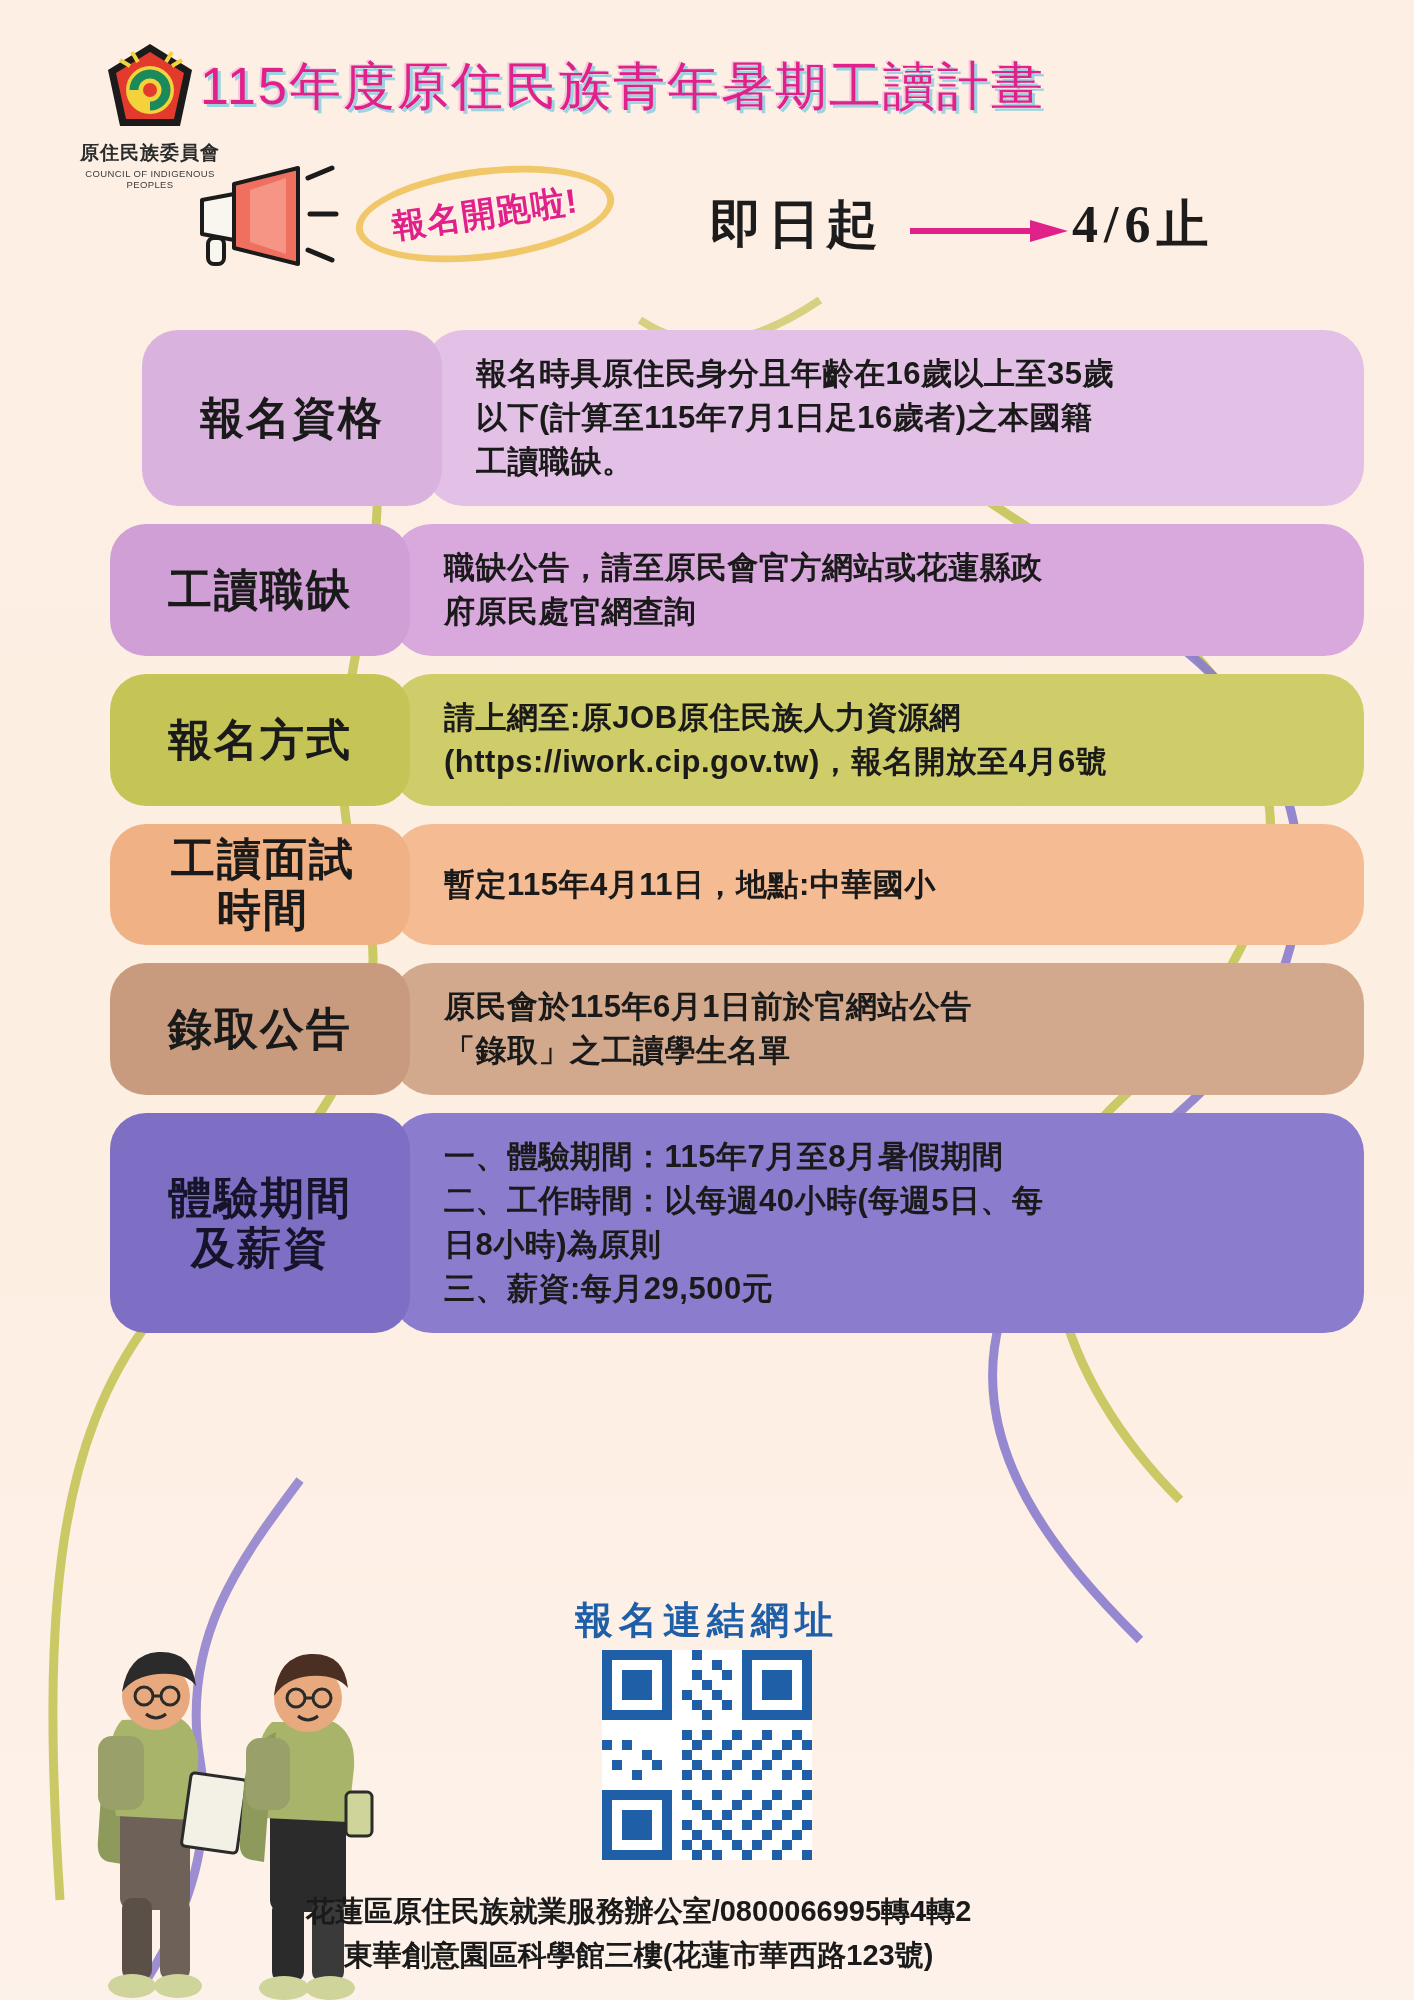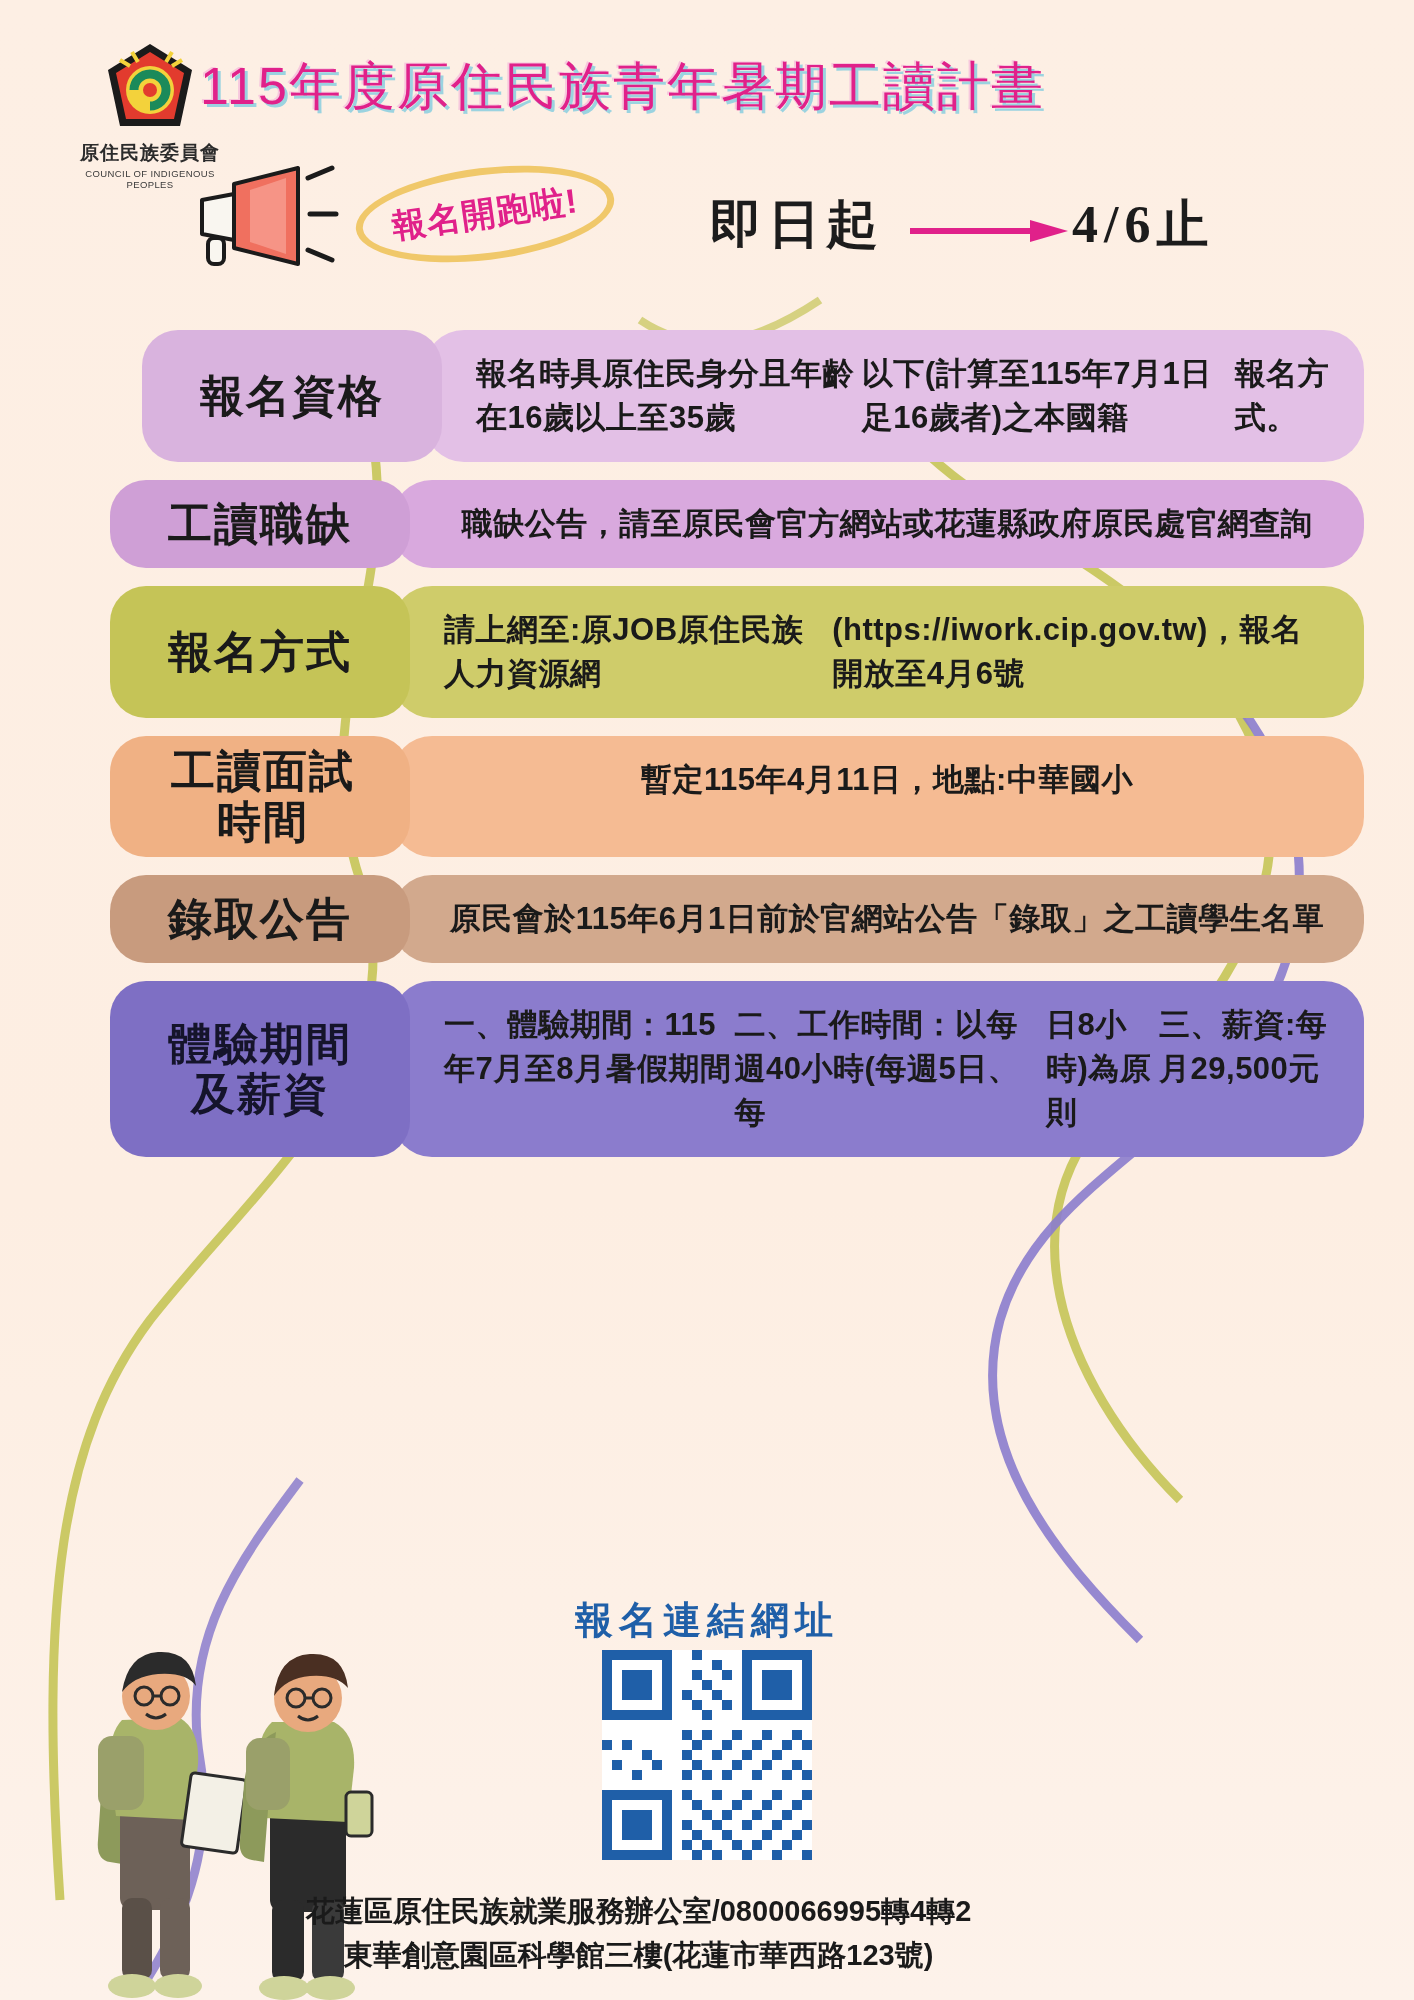--- a/index.html
+++ b/index.html
@@ -85,21 +85,21 @@
     letter-spacing: 2px;
     line-height: 1.15;
     padding: 10px 6px;
     z-index: 3;
   }
   .content {
     flex: 1 1 auto;
     margin-left: -18px;
     border-radius: 40px;
     padding: 22px 34px 22px 52px;
-    display: flex; justify-content: center;
+    display: flex; flex-direction: column; justify-content: center;
     font-size: 31px; font-weight: bold; color: #1a1a1a;
     line-height: 1.42;
     letter-spacing: .5px;
     z-index: 2;
   }
   .content p { margin: 0; }
 
   
   .footer { position: absolute; left: 0; top: 1560px; width: 1414px; }
   .qr-title {
@@ -175,21 +175,21 @@
     </svg>
   </div>
 
   <div class="rows">
 
     <div class="row">
       <div class="label" style="background:#d9b3de;margin-left:32px;">報名資格</div>
       <div class="content" style="background:#e3c0e6;">
         <p>報名時具原住民身分且年齡在16歲以上至35歲</p>
         <p>以下(計算至115年7月1日足16歲者)之本國籍</p>
-        <p>報名方式。</p>
+        <p>工讀職缺。</p>
       </div>
     </div>
 
     <div class="row">
       <div class="label" style="background:#cf9fd6;">工讀職缺</div>
       <div class="content" style="background:#d9a9de;">
         <p>職缺公告，請至原民會官方網站或花蓮縣政</p>
         <p>府原民處官網查詢</p>
       </div>
     </div>

